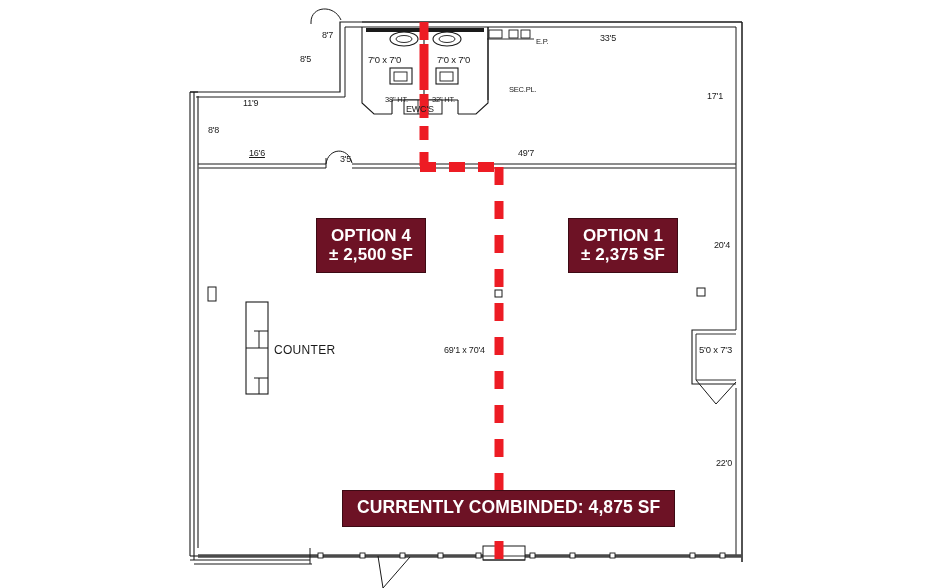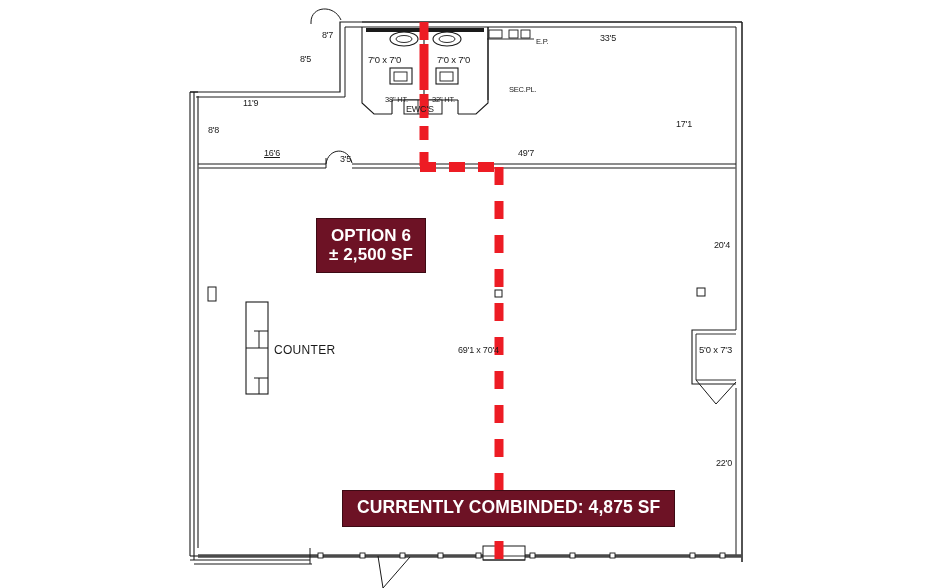--- a/index.html
+++ b/index.html
@@ -213,43 +213,47 @@
 
     <line x1="420" y1="167" x2="500" y2="167" stroke="#ed1c24" stroke-width="10" stroke-dasharray="16 13"></line>
 
     <line x1="499" y1="167" x2="499" y2="560" stroke="#ed1c24" stroke-width="9" stroke-dasharray="18 16"></line>
   </svg>
 
   <div class="dim-label" style="left:322px; top:30px;">8'7</div>
   <div class="dim-label" style="left:300px; top:54px;">8'5</div>
   <div class="dim-label" style="left:243px; top:98px;">11'9</div>
   <div class="dim-label" style="left:208px; top:125px;">8'8</div>
-  <div class="dim-label" style="left:264px; top:148px;text-decoration:underline;">16'6</div>
+  <div class="dim-label" style="left:249px; top:148px;text-decoration:underline;">16'6</div>
   <div class="dim-label" style="left:340px; top:154px;">3'5</div>
   <div class="dim-label" style="left:518px; top:148px;">49'7</div>
   <div class="dim-label" style="left:600px; top:33px;">33'5</div>
-  <div class="dim-label" style="left:676px; top:91px;margin-top:28px;">17'1</div>
+  <div class="dim-label" style="left:707px; top:91px;">17'1</div>
   <div class="dim-label" style="left:714px; top:240px;">20'4</div>
   <div class="dim-label" style="left:716px; top:458px;">22'0</div>
-  <div class="dim-label" style="left:458px; top:345px;">69'1 x 70'4</div>
+  <div class="dim-label" style="left:444px; top:345px;">69'1 x 70'4</div>
 
   <div class="dim-label room" style="left:368px; top:54px;">7'0 x 7'0</div>
   <div class="dim-label room" style="left:437px; top:54px;">7'0 x 7'0</div>
   <div class="dim-label room" style="left:699px; top:344px;">5'0 x 7'3</div>
 
   <div class="dim-label tiny" style="left:385px; top:95px;">38" HT.</div>
   <div class="dim-label tiny" style="left:432px; top:95px;">32" HT.</div>
   <div class="dim-label" style="left:406px; top:104px;">EWC'S</div>
   <div class="dim-label tiny" style="left:488px; top:37px;margin-left:48px;">E.P.</div>
   <div class="dim-label tiny" style="left:509px; top:37px;margin-top:48px;">SEC.PL.</div>
   <div class="dim-label counter" style="left:274px; top:343px;">COUNTER</div>
 
   <div class="callout option" style="left:316px; top:218px;">
-    <span>OPTION 6</span>
+    <span>OPTION 4</span>
     <span class="line2">± 2,500 SF</span>
   </div>
 
+  <div class="callout option" style="left:568px; top:218px;">
+    <span>OPTION 1</span>
+    <span class="line2">± 2,375 SF</span>
+  </div>
 
   <div class="callout banner" style="left:342px; top:490px;">
     <span>CURRENTLY COMBINDED: 4,875 SF</span>
   </div>
 
 </div>
 
 </body></html>

